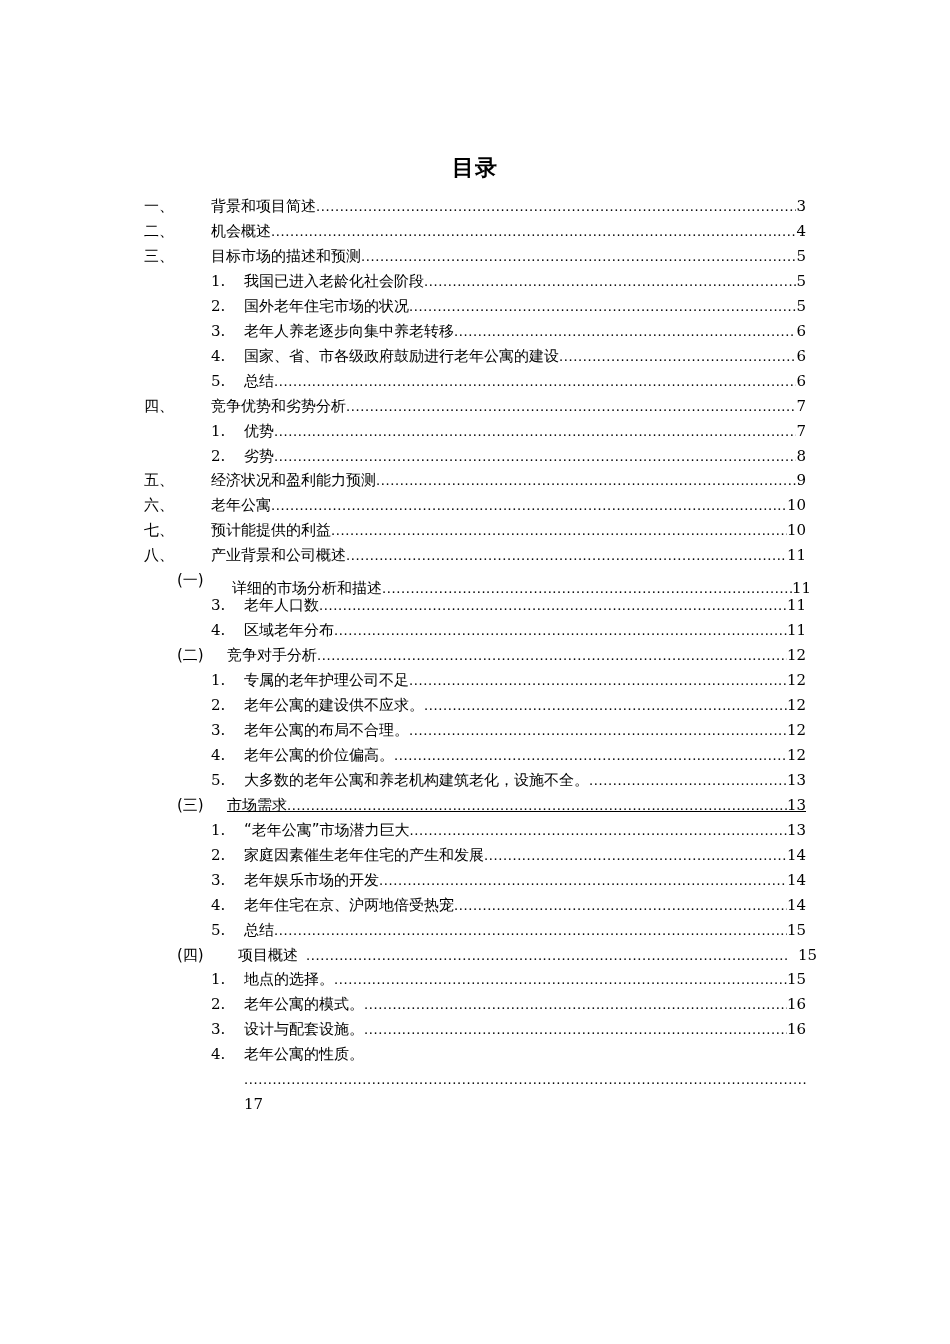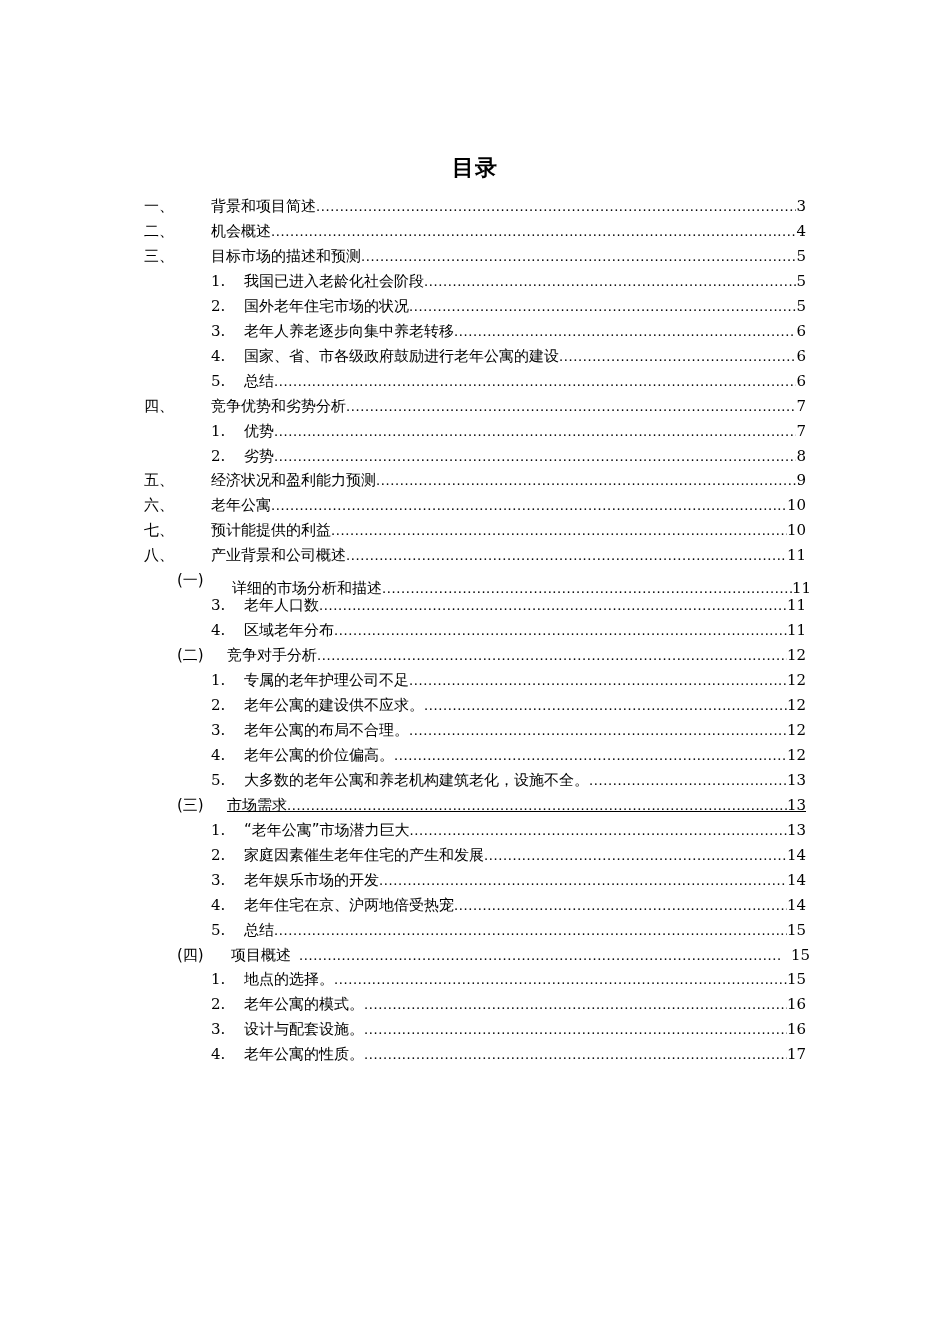--- a/index.html
+++ b/index.html
@@ -326,21 +326,21 @@
       <div class="toc-row" style="top: 723.55px; left: 0px; width: 950px;">
         <span class="toc-num" style="left: 211px; font-family: &quot;DejaVu Serif&quot;, &quot;Liberation Serif&quot;, serif;">5.</span>
         <div class="toc-text-wrap" style="left: 244px; width: 562px;">
           <span class="toc-text">总结</span>
           <span class="toc-leader"></span>
           <span class="toc-page">15</span>
         </div>
       </div>
       <div class="toc-row" style="top: 748.5px; left: 0px; width: 950px;">
         <span class="toc-num" style="left: 177px;">(四)</span>
-        <div class="toc-text-wrap" style="left: 231px; width: 579px; gap: 8px;">
+        <div class="toc-text-wrap" style="left: 238px; width: 579px; gap: 8px;">
           <span class="toc-text">项目概述</span>
           <span class="toc-leader"></span>
           <span class="toc-page">15</span>
         </div>
       </div>
       <div class="toc-row" style="top: 773.45px; left: 0px; width: 950px;">
         <span class="toc-num" style="left: 211px; font-family: &quot;DejaVu Serif&quot;, &quot;Liberation Serif&quot;, serif;">1.</span>
         <div class="toc-text-wrap" style="left: 244px; width: 562px;">
           <span class="toc-text">地点的选择。</span>
           <span class="toc-leader"></span>
@@ -358,20 +358,20 @@
       <div class="toc-row" style="top: 823.35px; left: 0px; width: 950px;">
         <span class="toc-num" style="left: 211px; font-family: &quot;DejaVu Serif&quot;, &quot;Liberation Serif&quot;, serif;">3.</span>
         <div class="toc-text-wrap" style="left: 244px; width: 562px;">
           <span class="toc-text">设计与配套设施。</span>
           <span class="toc-leader"></span>
           <span class="toc-page">16</span>
         </div>
       </div>
       <div class="toc-row" style="top: 848.3px; left: 0px; width: 950px;">
         <span class="toc-num" style="left: 211px; font-family: &quot;DejaVu Serif&quot;, &quot;Liberation Serif&quot;, serif;">4.</span>
-        <div class="toc-text-wrap" style="left: 244px; width: 562px;">
+        <div class="toc-text-wrap" style="left: 244px; width: 562px; flex-direction: column;">
           <span class="toc-text">老年公寓的性质。</span>
           <span class="toc-leader"></span>
           <span class="toc-page">17</span>
         </div>
       </div>
     </div>
 </div>
 
 </body></html>

